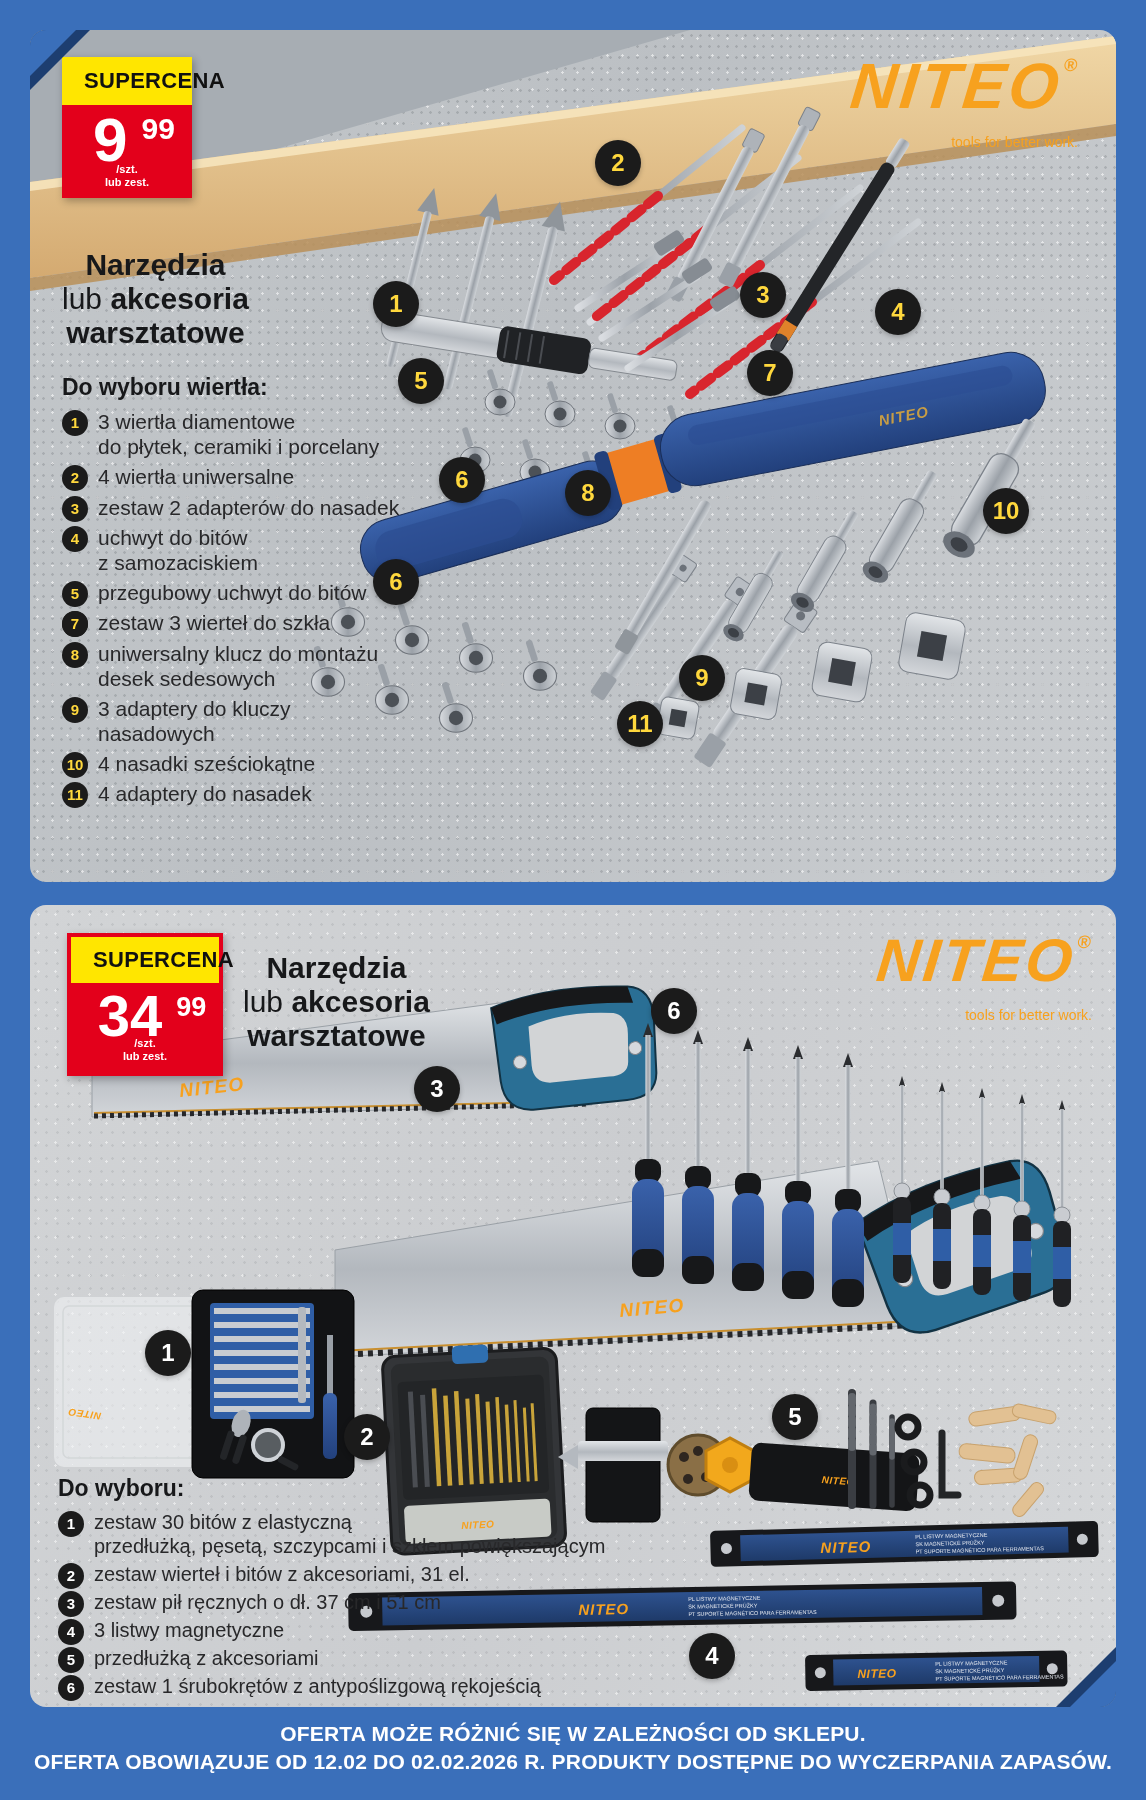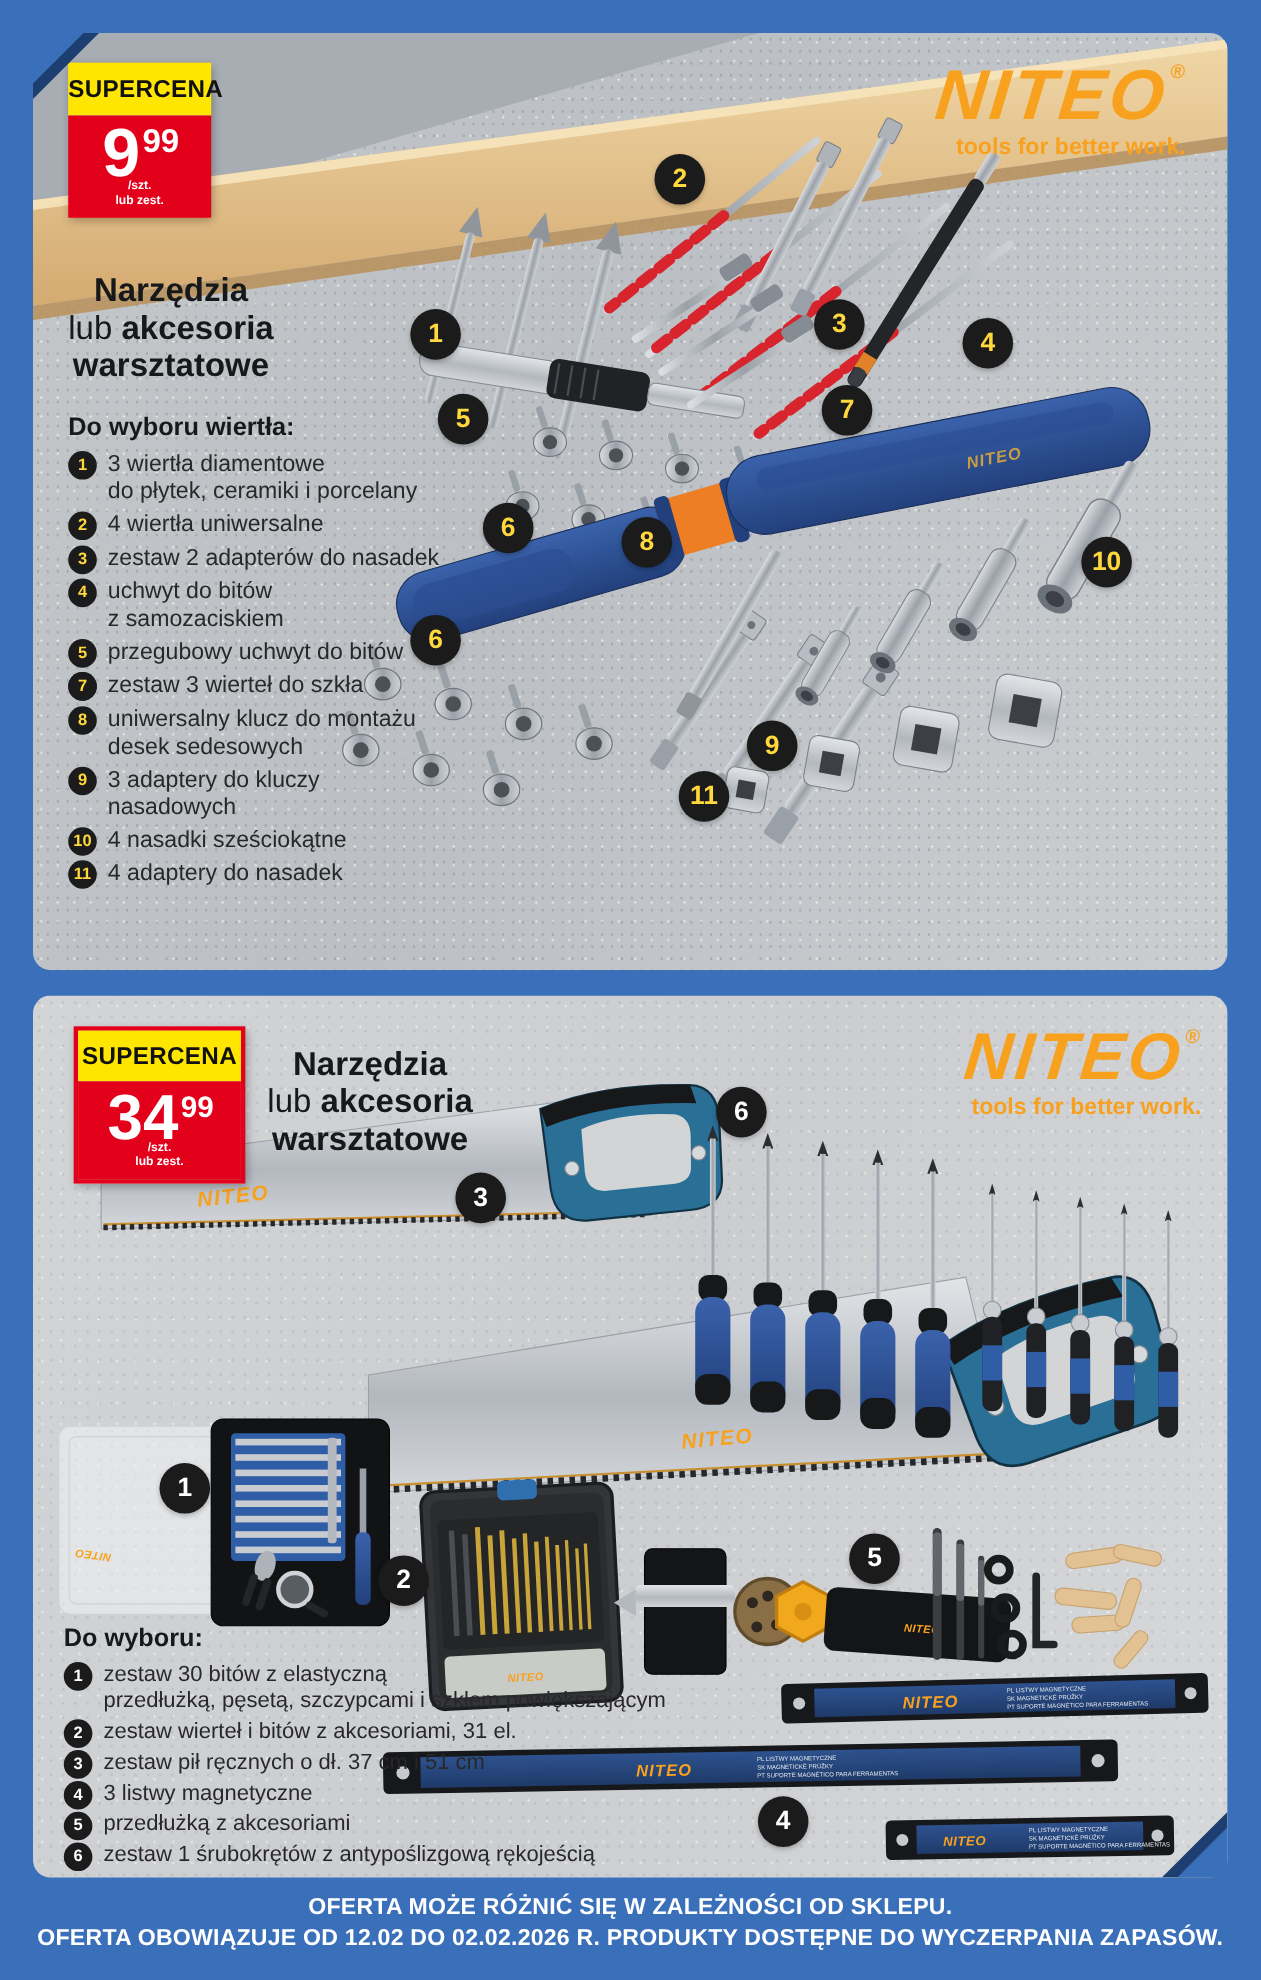--- a/index.html
+++ b/index.html
@@ -24,44 +24,44 @@
   .c-blue-tl{left:0;top:0;width:46px;height:46px;background:#3a6fba;clip-path:polygon(0 0,100% 0,0 100%);}
   .c-navy-br{right:0;bottom:0;width:60px;height:60px;background:#1d3e70;clip-path:polygon(100% 0,100% 100%,0 100%);}
   .c-blue-br{right:0;bottom:0;width:46px;height:46px;background:#3a6fba;clip-path:polygon(100% 0,100% 100%,0 100%);}
 
   .art{position:absolute;left:0;top:0;z-index:1;pointer-events:none;}
 
   
   .badge{position:absolute;z-index:5;box-shadow:2px 3px 8px rgba(0,0,0,.3);}
   .badge1{left:32px;top:27px;width:130px;}
   .badge2{left:37px;top:28px;width:148px;border:4px solid #e3001b;}
-  .badge-top{background:#ffe600;color:#111;font-weight:800;text-align:center;height:48px;line-height:48px;font-size:22px;letter-spacing:.3px;}
+  .badge-top{background:#ffe600;color:#111;font-weight:800;text-align:center;height:48px;line-height:48px;font-size:22px;letter-spacing:.3px;padding-left:22px;}
   .badge2 .badge-top{height:46px;line-height:46px;}
   .badge-body{background:#e3001b;color:#fff;text-align:center;padding:4px 8px 10px;}
   .p-int{font-size:62px;font-weight:800;line-height:1;}
   .badge2 .p-int{font-size:58px;}
-  .p-dec{font-size:30px;font-weight:800;position:relative;top:-22px;left:2px;}
+  .p-dec{font-size:30px;font-weight:800;position:relative;top:-22px;left:14px;}
   .badge2 .p-dec{font-size:27px;top:-20px;}
   .p-units{font-size:11px;font-weight:700;line-height:1.15;margin-top:-8px;}
 
   
   .title{position:absolute;z-index:5;color:#17181a;font-size:30px;line-height:34px;}
   .title1{left:32px;top:218px;}
   .title2{left:213px;top:46px;}
   .t-bold{font-weight:800;text-align:center;}
   .t-light{font-weight:400;}
 
   
   .niteo{position:absolute;z-index:5;text-align:right;}
   .niteo1{right:38px;top:24px;}
   .niteo2{right:24px;top:26px;}
   .niteo-word{font-size:64px;font-weight:800;font-style:italic;color:#f7a11e;letter-spacing:3px;line-height:1;transform:skewX(-6deg);}
   .niteo2 .niteo-word{font-size:60px;}
   .reg{font-size:18px;vertical-align:top;position:relative;top:2px;}
-  .niteo-tag{color:#f7a11e;font-weight:700;font-size:21px;margin-top:4px;}
+  .niteo-tag{color:#f7a11e;font-weight:400;font-size:14px;margin-top:16px;}
 
   
   .plist{position:absolute;z-index:5;list-style:none;margin:0;padding:0;}
   .plist1{left:32px;top:344px;width:370px;}
   .plist2{left:28px;top:570px;width:580px;}
   .list-header{font-weight:800;font-size:23px;color:#17181a;margin-bottom:8px;}
   .li{position:relative;padding-left:36px;margin-bottom:5px;font-size:21px;line-height:1.2;color:#28282a;white-space:pre-line;}
   .plist2 .li{font-size:20px;margin-bottom:4px;}
   .num{position:absolute;left:0;top:1px;width:26px;height:26px;border-radius:50%;background:#1b1b1b;color:#ffd83d;font-weight:700;font-size:15px;display:flex;align-items:center;justify-content:center;white-space:normal;}
   .plist2 .num{color:#fff;}

